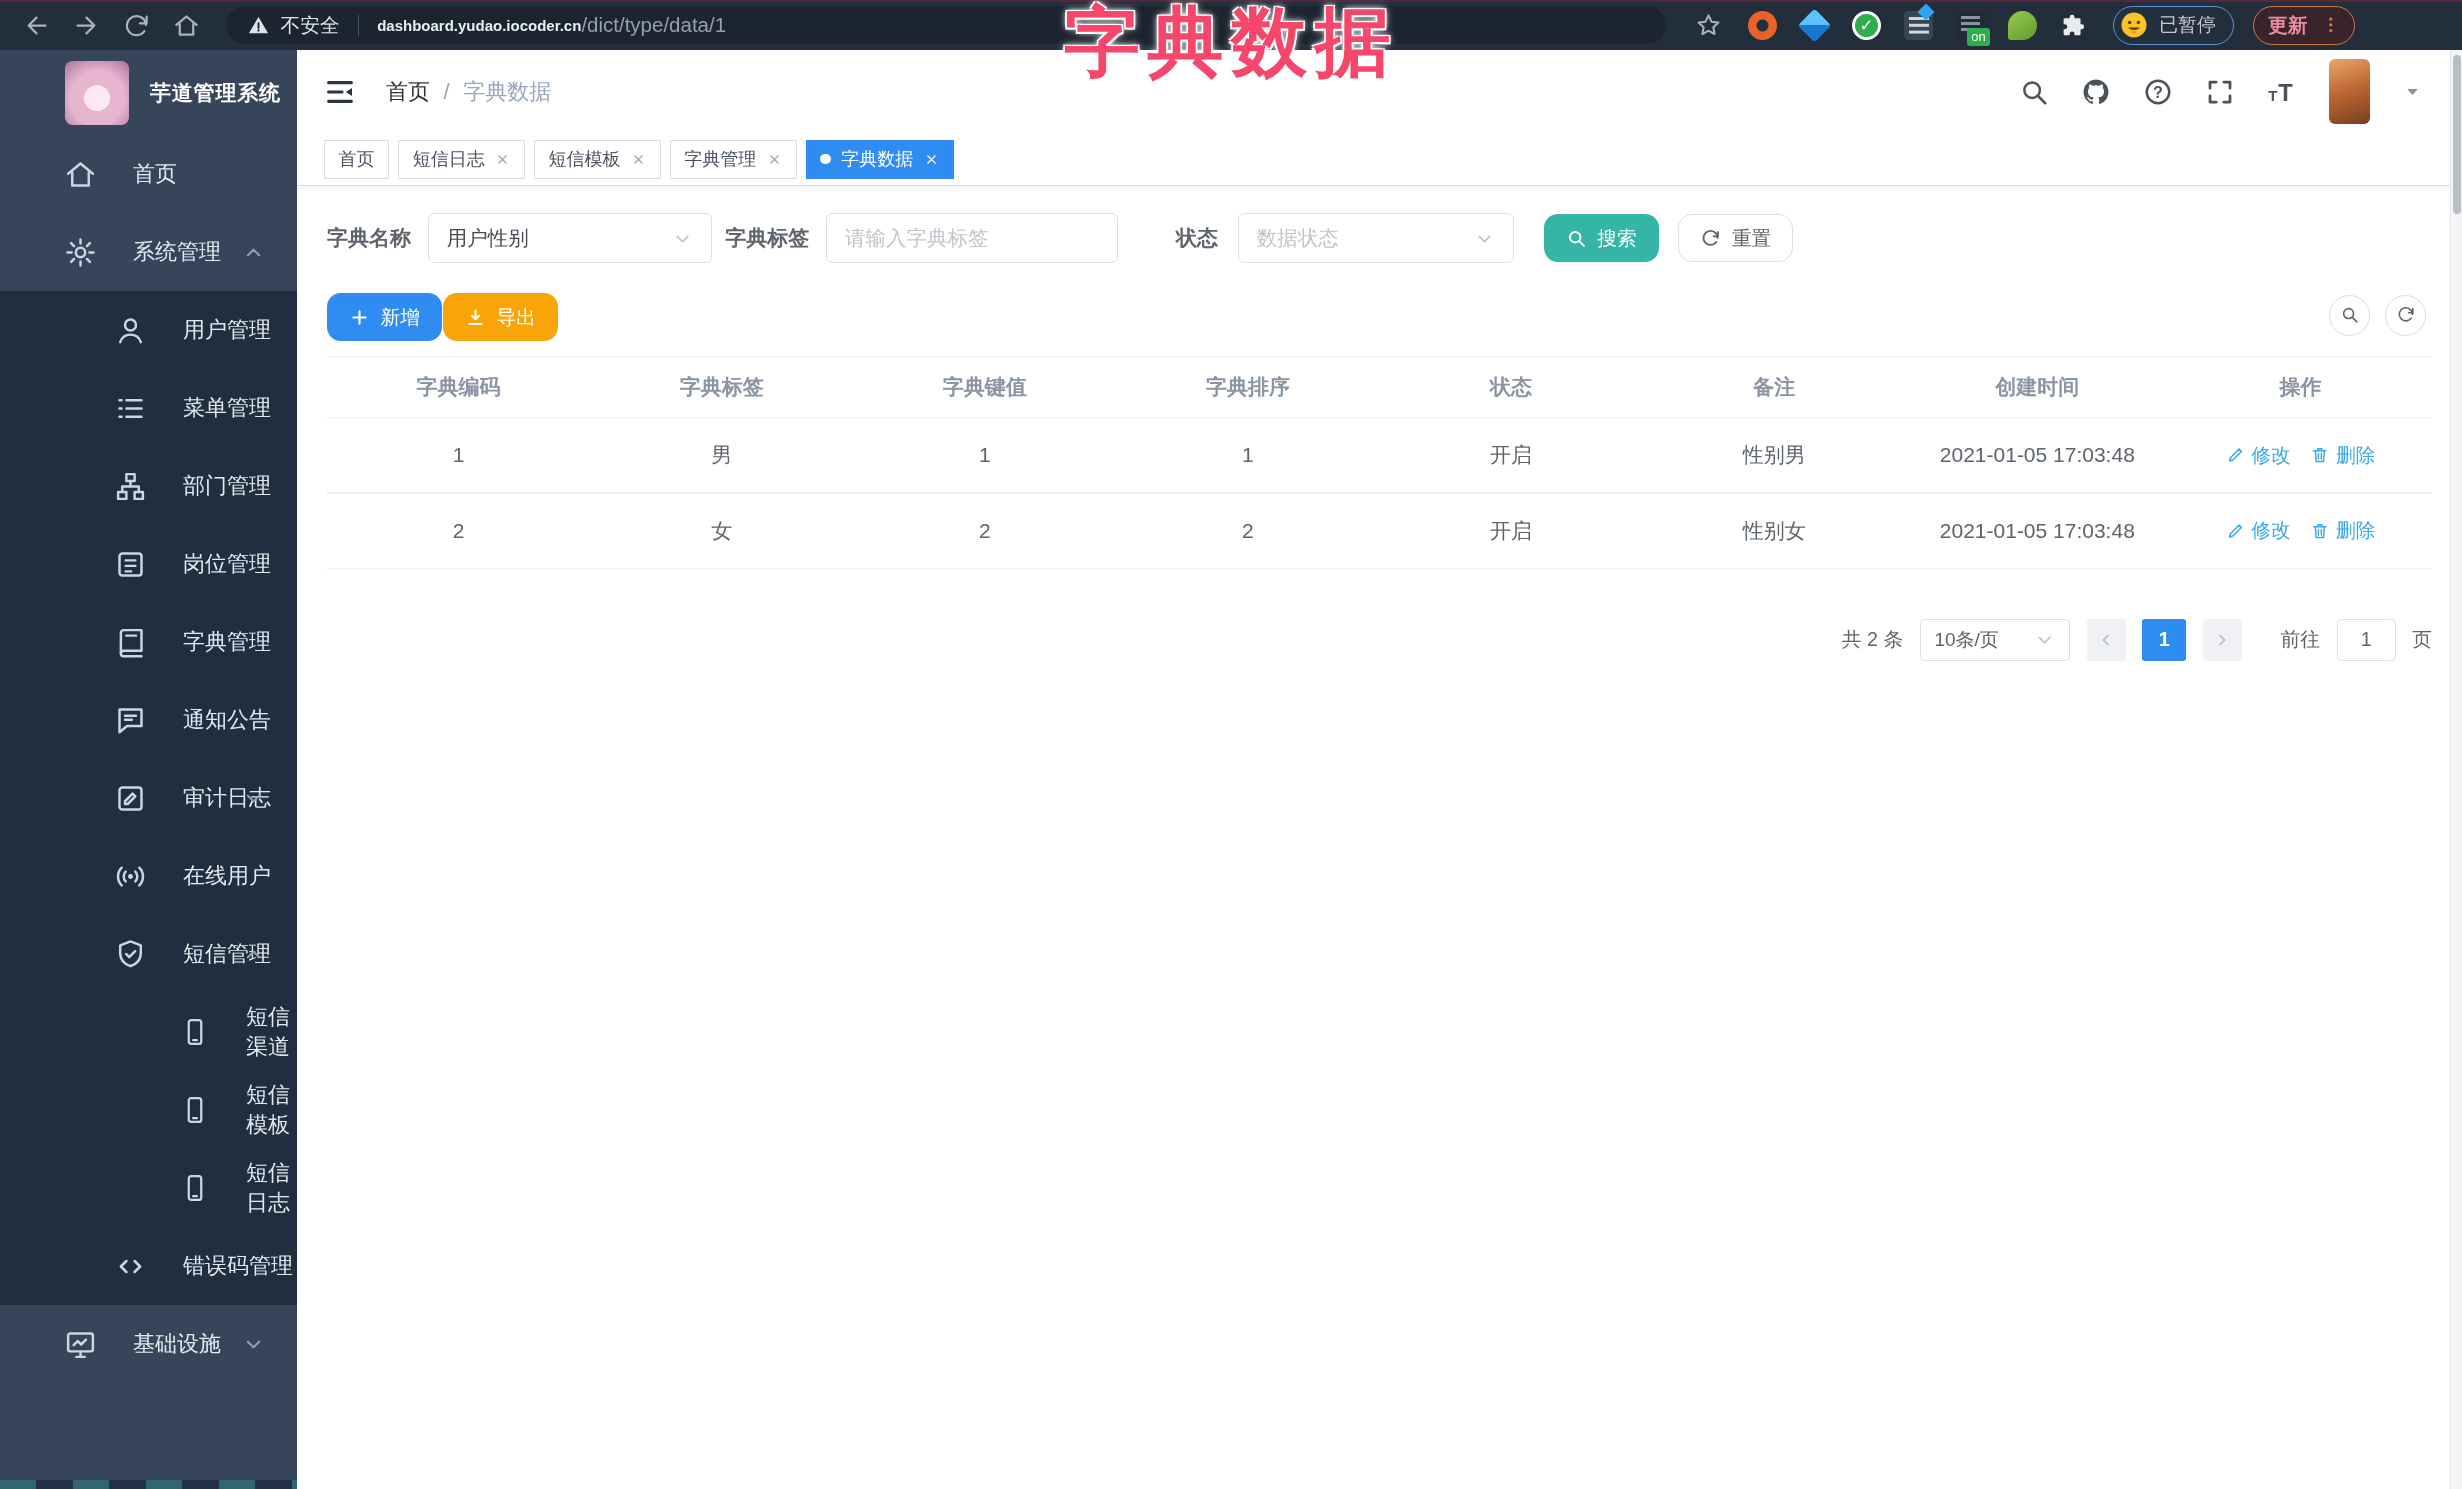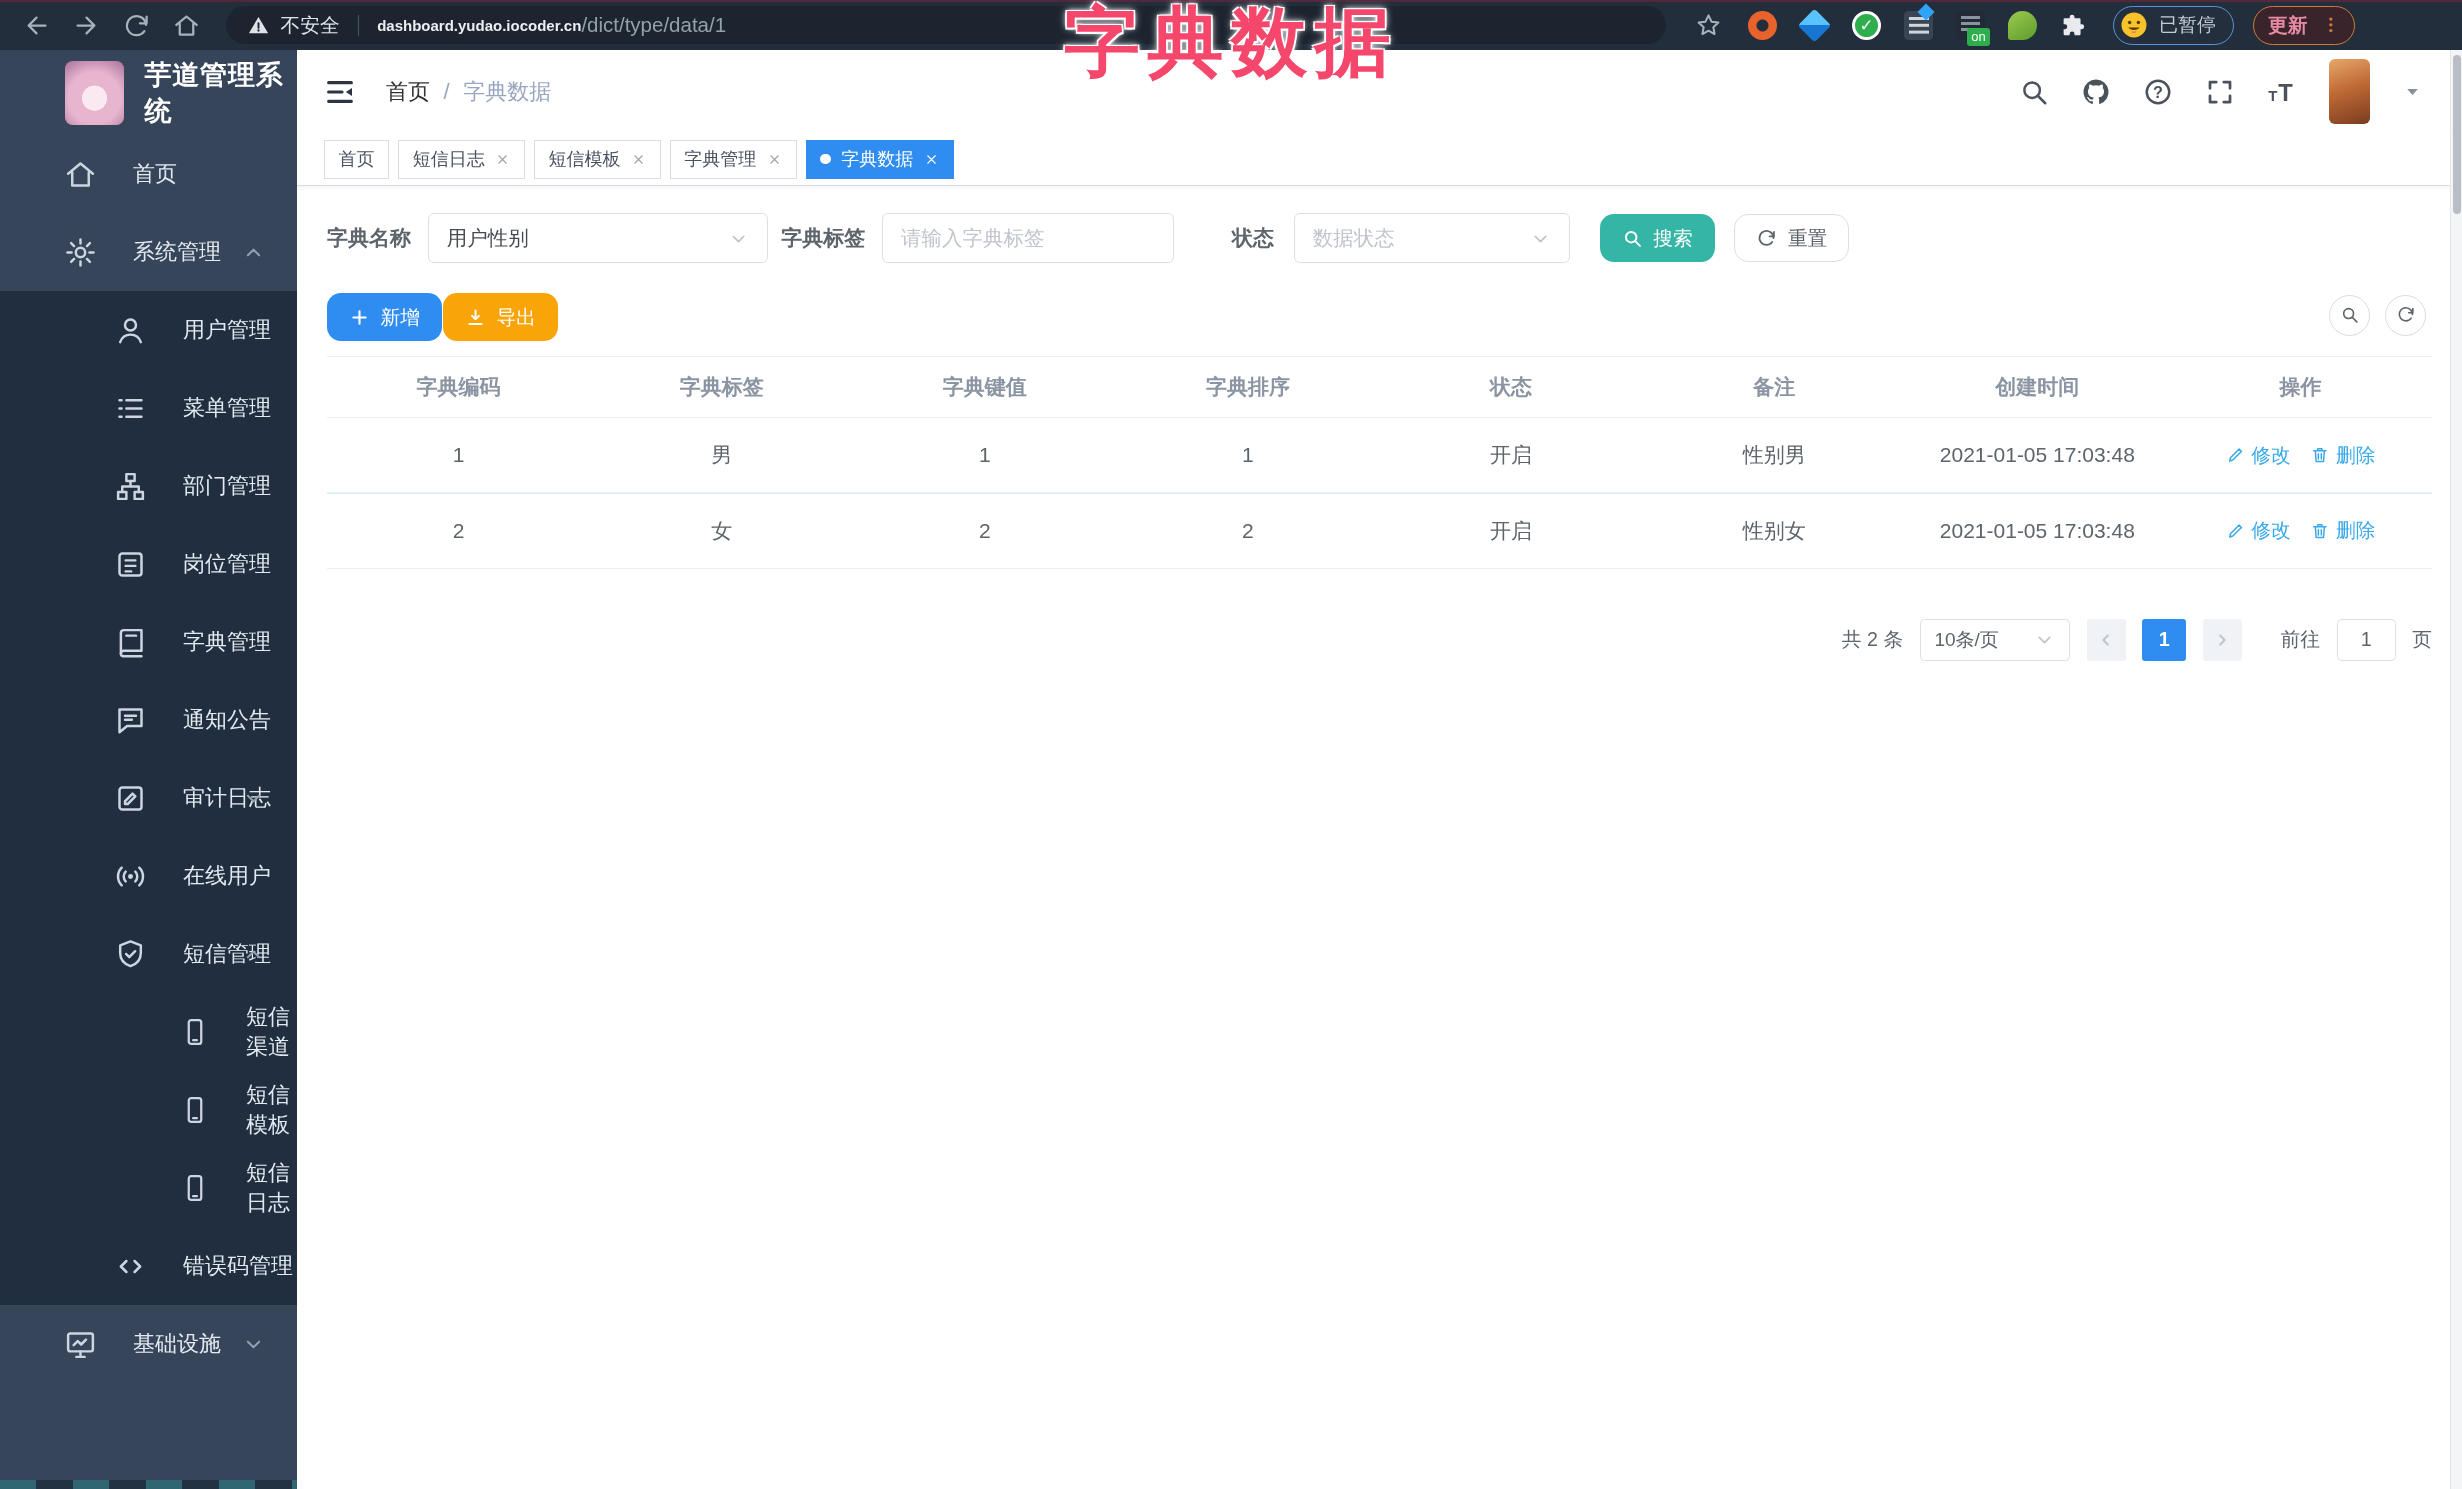--- a/index.html
+++ b/index.html
@@ -34,21 +34,21 @@
   .chip{height:39px;border-radius:20.5px;display:flex;align-items:center;flex:0 0 auto}
   .chip-paused{border:1.5px solid #5b93d8;background:#242f3d;gap:10.6px;padding:0 16.7px 0 4.5px;margin-left:24px;color:#c3cad4;font-size:19px}
   .face{width:30px;height:30px}
   .chip-update{border:1.5px solid #cf7a3a;background:#39242c;gap:13.6px;padding:0 13.6px;margin-left:19.7px;color:#e78ba4;font-size:19.7px;font-weight:700}
   .kebab{width:19.7px;height:19.7px;color:#cf7a3a}
 
   
   .sidebar{position:absolute;top:50px;left:0;width:297px;bottom:0;background:#36455a;overflow:hidden;z-index:3}
   .logo-row{height:85px;display:flex;align-items:center;padding-left:65px;gap:21px}
   .logo-img{width:64px;height:64px;border-radius:7.6px;background:radial-gradient(circle at 50% 58%,#fbe9f1 0 26%,#e7b6ce 27% 55%,#a86f9b 100%)}
-  .app-title{color:#ffffff;font-size:27px;font-weight:700;letter-spacing:0.8px}
+  .app-title{color:#ffffff;font-size:21px;font-weight:700;letter-spacing:0.8px}
   .menu-item{height:78px;display:flex;align-items:center;color:#e3e9f0;font-size:22px;position:relative;cursor:pointer}
   .lvl1{padding-left:64px;background:#36455a}
   .lvl2{padding-left:114px;background:#202e3f}
   .lvl3{padding-left:180px;background:#202e3f}
   .mi-ic{width:33px;height:33px;margin-right:36px;color:#ccd5e0;flex:0 0 auto}
   .lvl3 .mi-ic{width:30px;height:30px}
   .mi-chev{position:absolute;right:30px;width:27px;height:27px;color:#93a0b0}
   .side-sliver{position:absolute;bottom:0;left:0;right:0;height:9.8px;background:repeating-linear-gradient(90deg,#2f6672 0 36px,#223243 36px 73px)}
 
   
@@ -464,21 +464,21 @@
             <path d="M6 6l12 12M18 6 6 18"></path>
           </svg>
         </span>
       </div>
     </div>
 
   <div class="content">
 
     <div class="filter-row">
       <span class="flabel">字典名称</span>
-      <div class="ctl" style="width:340px;margin-left:16.7px">
+      <div class="ctl" style="width:284px;margin-left:16.7px">
         <span>用户性别</span>
         <span class="sel-chev">
             <svg class="ic" viewBox="0 0 24 24" fill="none" stroke="currentColor" stroke-width="2" stroke-linecap="round" stroke-linejoin="round">
               <path d="M6 9.5l6 6 6-6"></path>
             </svg>
           </span>
       </div>
       <span class="flabel" style="margin-left:13.6px">字典标签</span>
       <input class="ctl" style="width: 292px; margin-left: 16.7px;" placeholder="请输入字典标签">
       <span class="flabel" style="margin-left:58px">状态</span>

